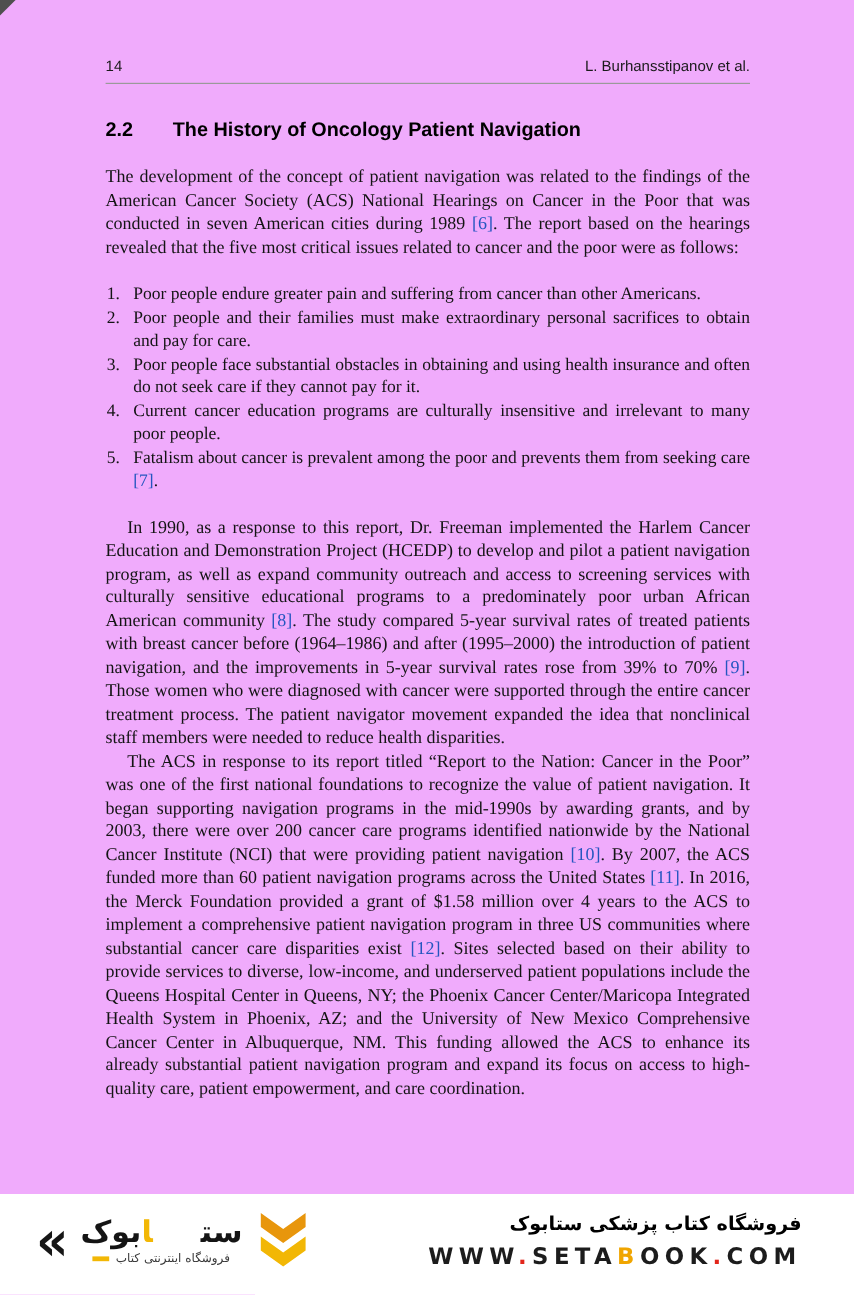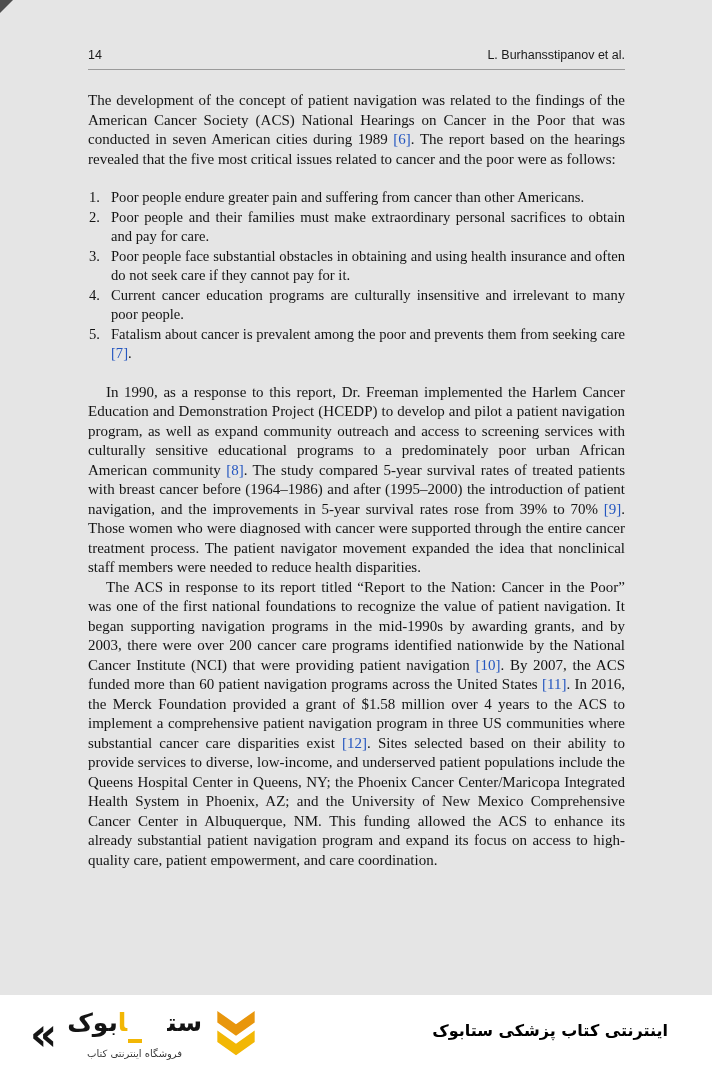--- a/index.html
+++ b/index.html
@@ -1,18 +1,18 @@
 <!DOCTYPE html>
 <html style="--cite: #2456c0; --yellow: #f2b705; --orange: #e8960c;"><head>
 <meta charset="utf-8">
 <style>
   :root { --cite:#2456c0; --yellow:#f2b705; --orange:#e8960c; }
   * { box-sizing: border-box; }
   html,body { margin:0; padding:0; background:#ffffff; }
-  .page { position:relative; width:712px; height:1079px; background:#e5e5e5; overflow:hidden;
+  .page { position:relative; width:712px; height:1079px; background:#f0abfc; overflow:hidden;
           font-family:"Liberation Serif", serif; }
   .corner-artifact { position:absolute; top:0; left:0; width:0; height:0;
           border-top:13px solid #4f4f4f; border-right:13px solid transparent; }
   .content { position:absolute; top:0; left:0; right:0; height:995px;
           padding:48px 87px 0 88px; overflow:hidden; }
   .running-header { display:flex; justify-content:space-between; align-items:baseline;
           font-family:"Liberation Sans", sans-serif; font-size:12.5px; color:#1a1a1a;
           padding-bottom:7px; border-bottom:1px solid #9a9a9a; }
   .section-heading { margin-top:29px; font-family:"Liberation Sans", sans-serif;
           font-weight:700; font-size:16.5px; color:#000; }
@@ -28,21 +28,21 @@
   .cite { color:var(--cite); }
 
   .footer-bar { position:absolute; bottom:0; left:0; right:0; height:84px; background:#fff;
           display:flex; align-items:center; padding:0 44px 6px 30px; }
   .logo-group { display:flex; align-items:center; gap:10px; }
   .logo-chevron { font-family:"DejaVu Sans", sans-serif; font-weight:700; font-size:42px;
           line-height:0.9; color:#161616; transform:scaleY(1.12); }
   .logo-text-block { display:flex; flex-direction:column; align-items:center; }
   .logo-wordmark { font-family:"DejaVu Sans", sans-serif; font-weight:700; font-size:25px;
           line-height:1.1; color:#141414; white-space:nowrap; }
-  .logo-sub { display:flex; align-items:center; gap:5px; margin-top:3px;flex-direction:column; }
+  .logo-sub { display:flex; align-items:center; gap:5px; margin-top:3px; }
   .sub-bar { width:14px; height:4px; background:var(--yellow); display:inline-block; }
   .logo-sub-label { font-family:"DejaVu Sans", sans-serif; font-size:10px; color:#3a3a3a; white-space:nowrap; }
   .logo-mark { display:block; }
   .chev-top { fill:var(--orange); }
   .chev-bottom { fill:var(--yellow); }
   .footer-right { margin-left:auto; text-align:right; }
   .footer-persian { font-family:"DejaVu Sans", sans-serif; font-weight:700; font-size:16px;
           color:#000; margin-bottom:7px; }
   .footer-url { font-family:"DejaVu Sans", sans-serif; font-weight:700; font-size:19px;
           letter-spacing:4.5px; white-space:nowrap; }
@@ -52,20 +52,23 @@
 
 <div class="page">
   <div class="corner-artifact"></div>
 
   <div class="content">
     <div class="running-header">
       <span>14</span>
       <span>L. Burhansstipanov et al.</span>
     </div>
 
+    <div class="section-heading">
+      <span class="sec-num">2.2</span><span class="sec-title">The History of Oncology Patient Navigation</span>
+    </div>
 
     <p class="body-para first">The development of the concept of patient navigation was related to the findings of the American Cancer Society (ACS) National Hearings on Cancer in the Poor that was conducted in seven American cities during 1989 <span class="cite">[6]</span>. The report based on the hearings revealed that the five most critical issues related to cancer and the poor were as follows:</p>
 
     <ol class="issue-list" id="issue-list">
         <li><span class="marker">1.</span>Poor people endure greater pain and suffering from cancer than other Americans.</li>
         <li><span class="marker">2.</span>Poor people and their families must make extraordinary personal sacrifices to obtain and pay for care.</li>
         <li><span class="marker">3.</span>Poor people face substantial obstacles in obtaining and using health insurance and often do not seek care if they cannot pay for it.</li>
         <li><span class="marker">4.</span>Current cancer education programs are culturally insensitive and irrelevant to many poor people.</li>
         <li><span class="marker">5.</span>Fatalism about cancer is prevalent among the poor and prevents them from seeking care <span class="cite">[7]</span>.</li>
       </ol>
@@ -85,16 +88,17 @@
           <span class="sub-bar"></span>
           <span class="logo-sub-label" dir="rtl">فروشگاه اینترنتی کتاب</span>
         </div>
       </div>
       <svg class="logo-mark" viewBox="0 0 54 56" width="48" height="50" aria-hidden="true">
         <polygon class="chev chev-top" points="6,2 27,17 48,2 48,15 27,30 6,15"></polygon>
         <polygon class="chev chev-bottom" points="6,24 27,39 48,24 48,37 27,52 6,37"></polygon>
       </svg>
     </div>
     <div class="footer-right">
-      <div class="footer-persian" dir="rtl">اینترنتی کتاب پزشکی ستابوک</div>
+      <div class="footer-persian" dir="rtl">فروشگاه کتاب پزشکی ستابوک</div>
+      <div class="footer-url" id="footer-url"><span style="color: rgb(28, 28, 28);">WWW</span><span style="color: rgb(226, 37, 26);">.</span><span style="color: rgb(28, 28, 28);">SETA</span><span style="color: rgb(240, 165, 0);">B</span><span style="color: rgb(28, 28, 28);">OOK</span><span style="color: rgb(226, 37, 26);">.</span><span style="color: rgb(28, 28, 28);">COM</span></div>
     </div>
   </div>
 </div>
 
 </body></html>

